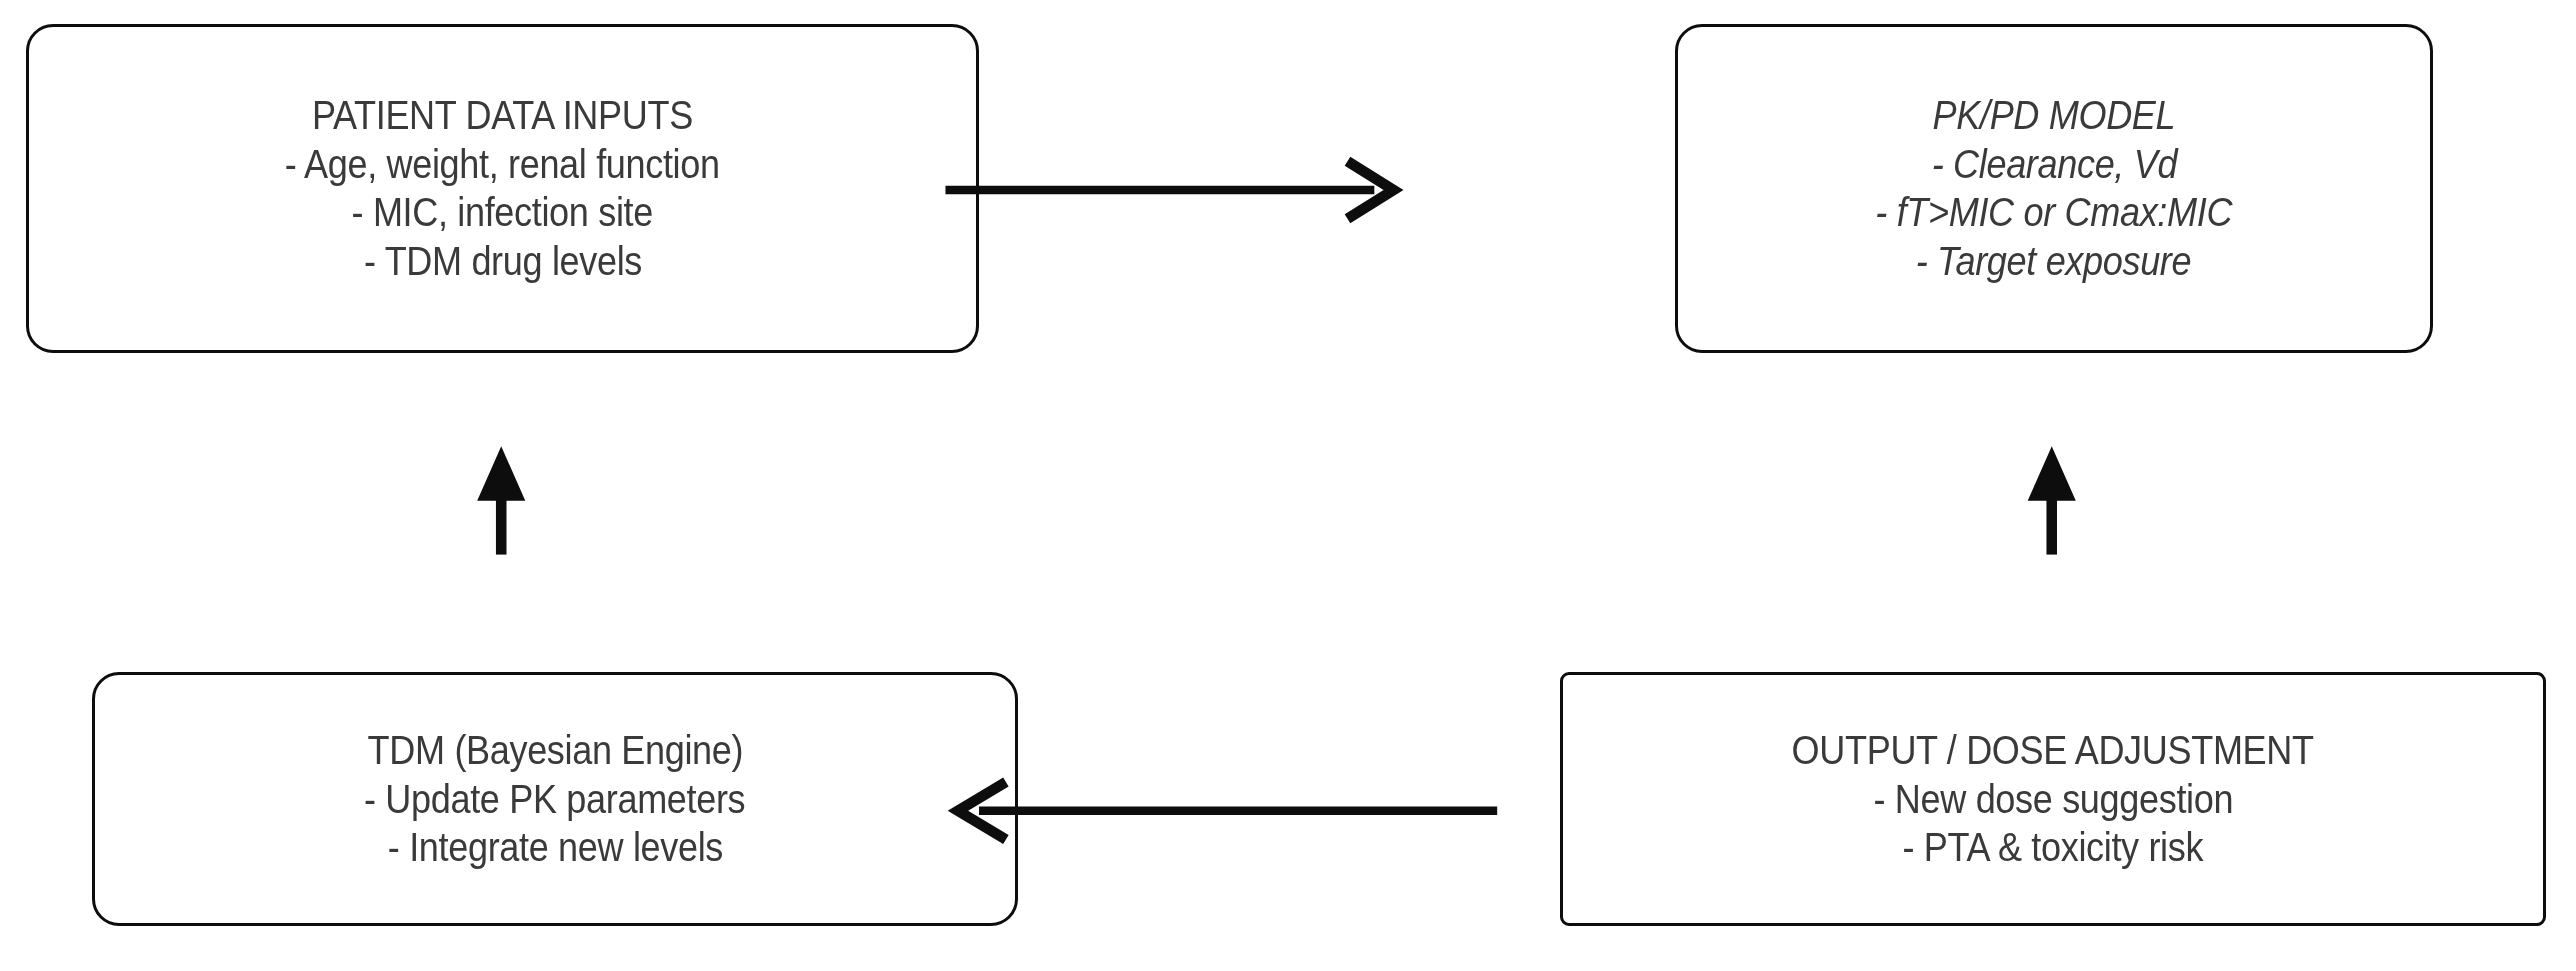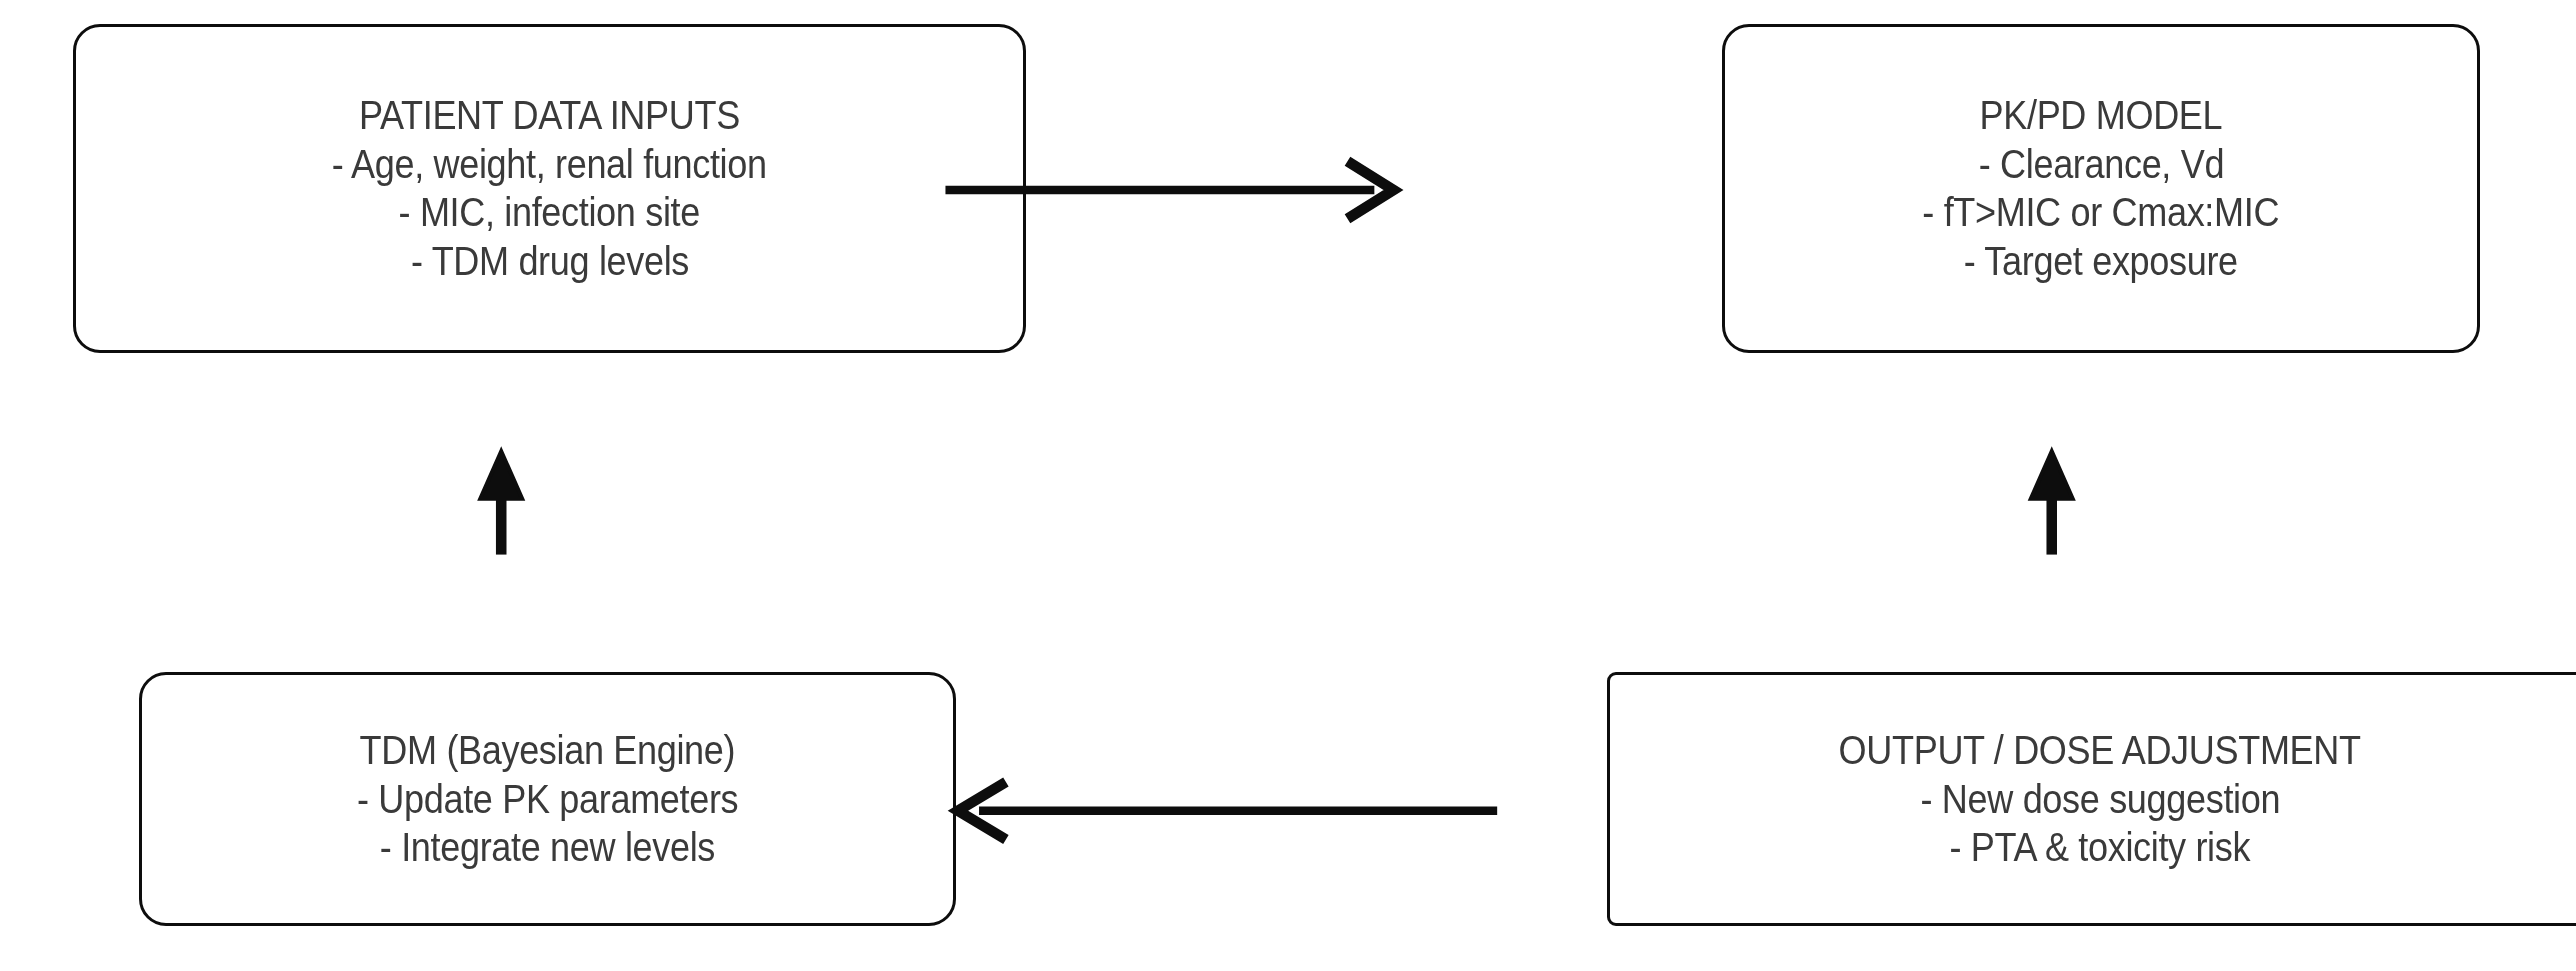--- a/index.html
+++ b/index.html
@@ -24,21 +24,20 @@
     position: absolute;
     box-sizing: border-box;
     background: #ffffff;
     border: 3.8px solid #0d0d0d;
     border-radius: 27px;
     display: flex;
     flex-direction: column;
     align-items: center;
     justify-content: center;
     z-index: 2;
-    margin-left: 47px;
   }
   .node-line {
     color: #3a3a3a;
     font-family: "Liberation Sans", "DejaVu Sans", sans-serif;
     font-size: 41px;
     line-height: 41px;
     letter-spacing: -0.4px;
     white-space: nowrap;
     text-align: center;
     transform: scaleX(0.88);
@@ -55,24 +54,24 @@
     align-items: center;
     justify-content: center;
     gap: 7.7px;
   }
 
   
   #node-patient-data-inputs {
     left: 26px;  top: 24px;  width: 953px;  height: 329px;
   }
   #node-pkpd-model {
-    left: 1675px; top: 24px;  width: 758px;  height: 329px;
+    left: 1675px; top: 24px;  width: 758px;  height: 329px; font-style: italic;
   }
   #node-tdm-bayesian-engine {
-    left: 92px;  top: 672px; width: 817px;  height: 254px;
+    left: 92px;  top: 672px; width: 926px;  height: 254px;
   }
   #node-output-dose-adjustment {
     left: 1560px; top: 672px; width: 986px; height: 254px; border-radius: 9px;
   }
 
   #arrow-layer {
     position: absolute;
     left: 0; top: 0;
     width: 2576px;
     height: 971px;

